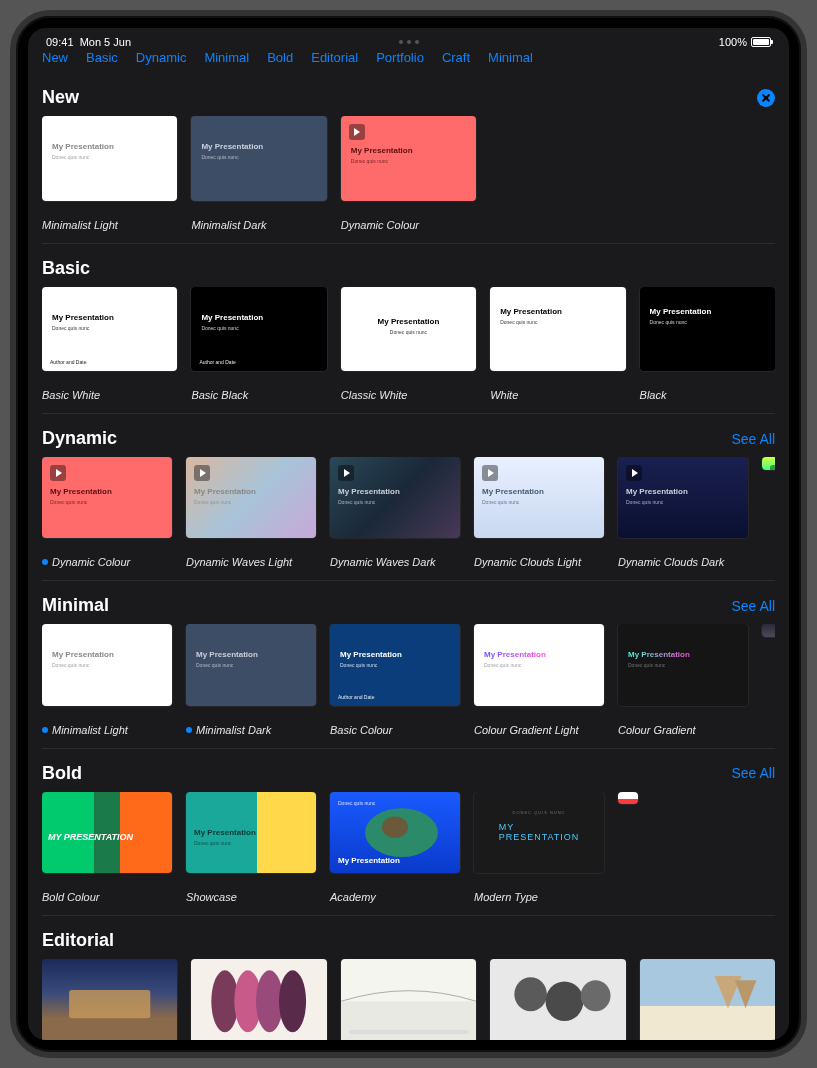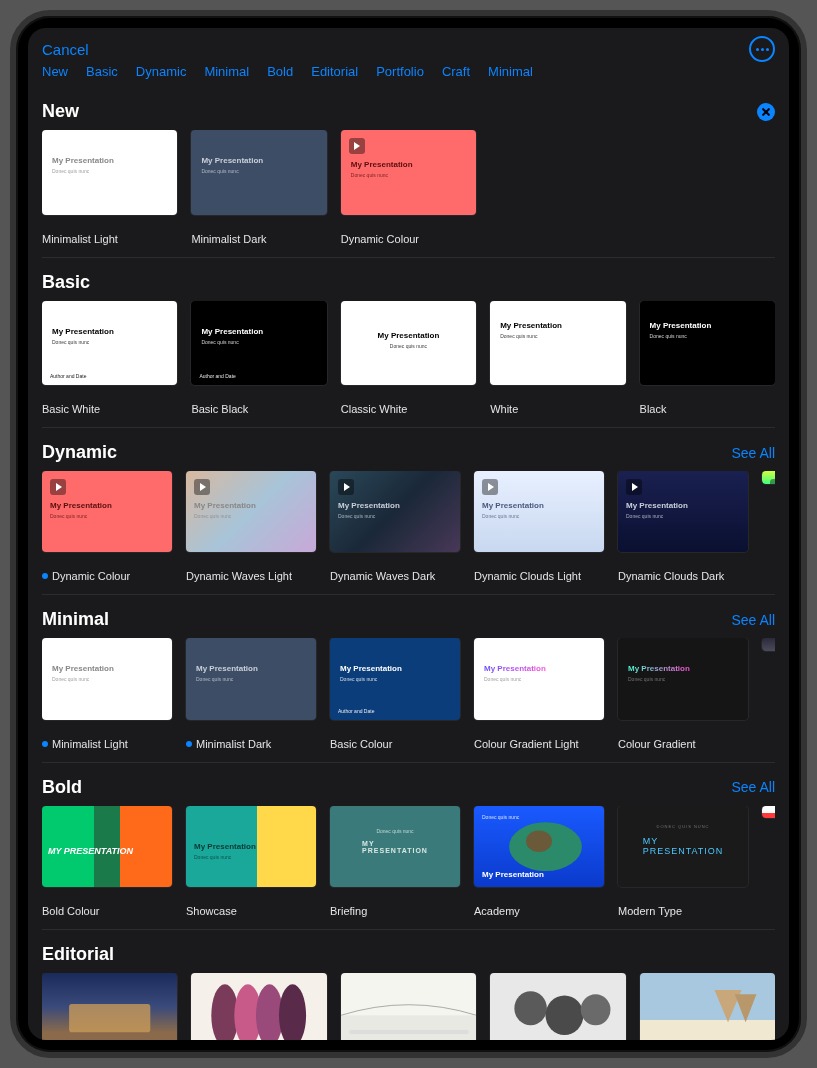--- a/index.html
+++ b/index.html
@@ -43,40 +43,46 @@
   .grid.scroll .card{width:130px;flex:none;}
   .grid.scroll .card.peek{width:20px;}
   .card{display:flex;flex-direction:column;align-items:flex-start;gap:18px;}
   .thumb{width:100%;aspect-ratio:16/10;border-radius:4px;position:relative;overflow:hidden;box-shadow:0 0 0 1px rgba(255,255,255,.06);}
   .thumb .tl{position:absolute;left:8px;top:8px;width:16px;height:16px;background:rgba(0,0,0,.4);border-radius:3px;display:flex;align-items:center;justify-content:center;}
   .thumb .tl::after{content:"";width:0;height:0;border-left:6px solid #fff;border-top:4px solid transparent;border-bottom:4px solid transparent;margin-left:1px;}
   .thumb .line1{position:absolute;font-size:8px;font-weight:600;}
   .thumb .line2{position:absolute;font-size:5px;opacity:.8;}
   .thumb .author{position:absolute;left:8px;bottom:6px;font-size:5px;opacity:.9;}
   .thumb svg{position:absolute;inset:0;width:100%;height:100%;}
-  .caption{color:#e5e5e7;font-size:11px;text-align:center;white-space:nowrap;display:flex;align-items:center;gap:4px;}
+  .caption{color:#e5e5e7;font-size:11px;text-align:center;white-space:nowrap;display:flex;align-items:center;gap:4px;font-style:italic;}
   .dot{width:6px;height:6px;background:var(--link);border-radius:50%;display:inline-block;}
   .divider{height:1px;background:var(--divider);margin:4px 0 2px;}
   .homebar{position:absolute;bottom:6px;left:50%;transform:translateX(-50%);width:120px;height:4px;background:#ddd;border-radius:3px;}
 </style>
 </head>
 <body>
 
 <div class="device">
   <div class="screen">
 
-
-    <div class="navbar">
-      <span class="cancel">Cancel</span>
-      <div class="more-btn">
+    <div class="statusbar">
+      <div><span>09:41</span>&nbsp;&nbsp;<span>Mon 5 Jun</span></div>
+      <div class="center">
           <span></span>
           <span></span>
           <span></span>
         </div>
+      <div class="right">
+          <span>100%</span>
+          <div class="battery">
+            <div class="fill"></div>
+          </div>
+        </div>
     </div>
+
 
 
     <div class="tabs">
       <span>New</span>
       <span>Basic</span>
       <span>Dynamic</span>
       <span>Minimal</span>
       <span>Bold</span>
       <span>Editorial</span>
       <span>Portfolio</span>
@@ -290,27 +296,20 @@
             <div class="caption">Bold Colour</div>
           </div>
           <div class="card">
             <div class="thumb" style="background:linear-gradient(90deg,#1aa89a 0 55%,#ffd94a 55%);color:#0a3a36;">
               <div class="line1" style="left:8px;top:36px;font-weight:800;">My Presentation</div>
               <div class="line2" style="left:8px;top:48px;">Donec quis nunc</div>
             </div>
             <div class="caption">Showcase</div>
           </div>
           <div class="card">
-            <div class="thumb" style="background:#3a7a7a;color:#d8e8e4;">
-              <div class="line2" style="left:50%;top:22px;transform:translateX(-50%);">Donec quis nunc</div>
-              <div class="line1" style="left:50%;top:34px;transform:translateX(-50%);font-weight:800;letter-spacing:1px;font-size:7px;">MY PRESENTATION</div>
-            </div>
-            <div class="caption">Briefing</div>
-          </div>
-          <div class="card">
             <div class="thumb" style="background:linear-gradient(#1a5aff,#0a3acc);color:#fff;">
               <div class="line2" style="left:8px;top:8px;font-size:5px;">Donec quis nunc</div>
               <svg viewBox="0 0 100 60" preserveAspectRatio="none">
                   <ellipse cx="55" cy="30" rx="28" ry="18" fill="#2a8a6a"></ellipse>
                   <ellipse cx="50" cy="26" rx="10" ry="8" fill="#6a5a3a"></ellipse>
                 </svg>
               <div class="line1" style="left:8px;bottom:8px;font-weight:700;">My Presentation</div>
             </div>
             <div class="caption">Academy</div>
           </div>

